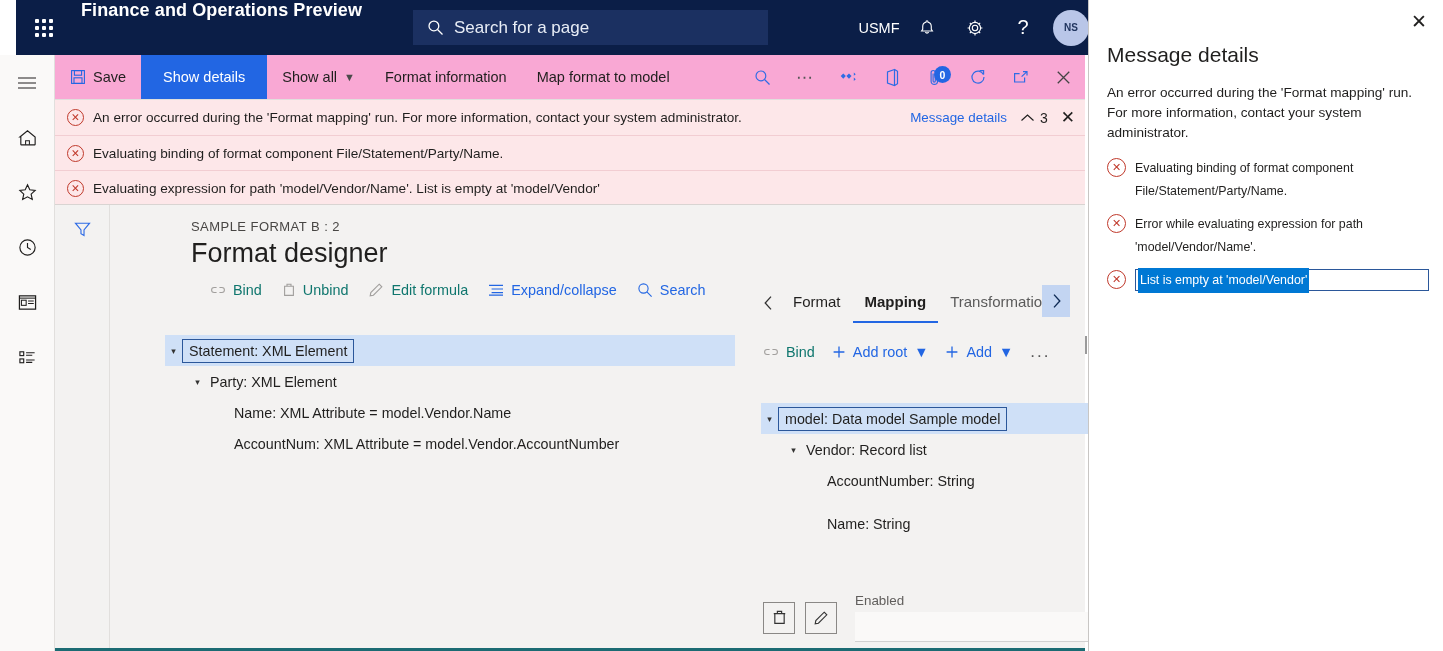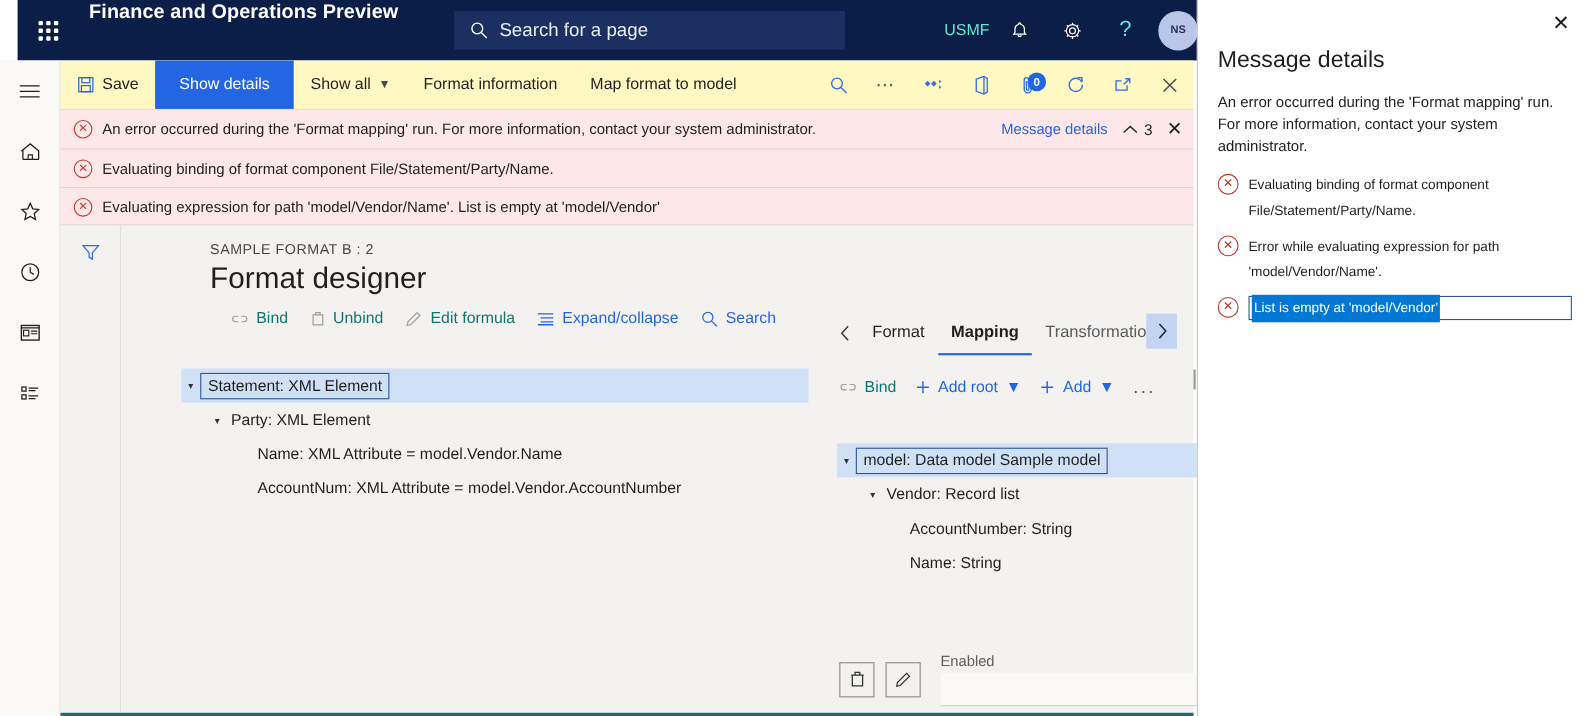--- a/index.html
+++ b/index.html
@@ -19,40 +19,40 @@
   .waffle { width: 55px; height: 55px; display: flex; align-items: center; justify-content: center; cursor: pointer; }
   .waffle-grid { display: grid; grid-template-columns: repeat(3, 4px); grid-template-rows: repeat(3, 4px); gap: 3px; }
   .waffle-grid i { display: block; width: 4px; height: 4px; background: #fff; border-radius: 1px; }
   .app-title { color: #fff; font-size: 18px; font-weight: bold; margin-left: 10px; white-space: nowrap; letter-spacing: .1px; }
   .searchbox {
     position: absolute; left: 397px; top: 10px; width: 355px; height: 35px;
     background: #1b3061; display: flex; align-items: center; padding-left: 14px; cursor: text;
   }
   .searchbox .ph { color: #e8edf6; font-size: 17px; margin-left: 10px; }
   .topbar-right { position: absolute; right: 0; top: 0; height: 55px; display: flex; align-items: center; gap: 0; }
-  .tb-item { height: 40px; min-width: 48px; display: flex; align-items: center; justify-content: center; color: #5eead4; font-size: 14.5px; cursor: pointer; }
+  .tb-item { height: 40px; min-width: 48px; display: flex; align-items: center; justify-content: center; color: #ffffff; font-size: 14.5px; cursor: pointer; }
   .avatar {
     width: 36px; height: 36px; border-radius: 50%; background: #b9c6e8; color: #21355f;
     display: flex; align-items: center; justify-content: center; font-size: 10px; font-weight: 600;
     margin: 0 12px 0 6px; cursor: pointer;
   }
 
   
   .rail {
     position: absolute; left: 0; top: 55px; width: 55px; height: 596px;
     background: #faf9f8; border-right: 1px solid #e1dfdd;
     display: flex; flex-direction: column; align-items: center;
   }
   .rail-item { width: 55px; height: 55px; display: flex; align-items: center; justify-content: center; cursor: pointer; color: #1b1a19; }
   .rail-item:first-child { margin-bottom: 0px; }
 
   
   .actionbar {
     position: absolute; left: 55px; top: 55px; width: 1030px; height: 45px;
-    background: #fef9c3; border-bottom: 1px solid #e1dfdd;
+    background: #f9a8d4; border-bottom: 1px solid #e1dfdd;
     display: flex; align-items: stretch;
   }
   .act {
     display: flex; align-items: center; gap: 7px; padding: 0 15px;
     font-size: 14.5px; color: #201f1e; cursor: pointer; white-space: nowrap;
   }
   .act.primary { background: #2266e3; color: #fff; font-weight: 400; padding: 0 22px; }
   .act .chev { font-size: 11px; color: #4a4a4a; }
   .spacer { flex: 1; }
   .icon-btn { width: 43px; display: flex; align-items: center; justify-content: center; cursor: pointer; color: #2f6ce5; position: relative; }
@@ -452,21 +452,21 @@
       <span class="arrow">▾</span>
       <span class="lbl">model: Data model Sample model</span>
     </div>
     <div class="tnode" style="padding-left:24px;">
       <span class="arrow">▾</span>
       <span class="lbl">Vendor: Record list</span>
     </div>
     <div class="tnode" style="padding-left:62px;">
       <span class="lbl">AccountNumber: String</span>
     </div>
-    <div class="tnode" style="padding-left:62px;">
+    <div class="tnode" style="padding-left:62px;margin-top:12px;">
       <span class="lbl">Name: String</span>
     </div>
   </div>
   <div class="rscroll"></div>
 
   <div class="bottom-ctl">
     <div class="sq-btn">
       <svg width="15" height="17" viewBox="0 0 14 16">
         <path d="M2.6 4.4h8.8v9.2H2.6zM5 2.2h4v2.2H5zM1.6 4.4h10.8" fill="none" stroke="#333" stroke-width="1.1"></path>
       </svg>

